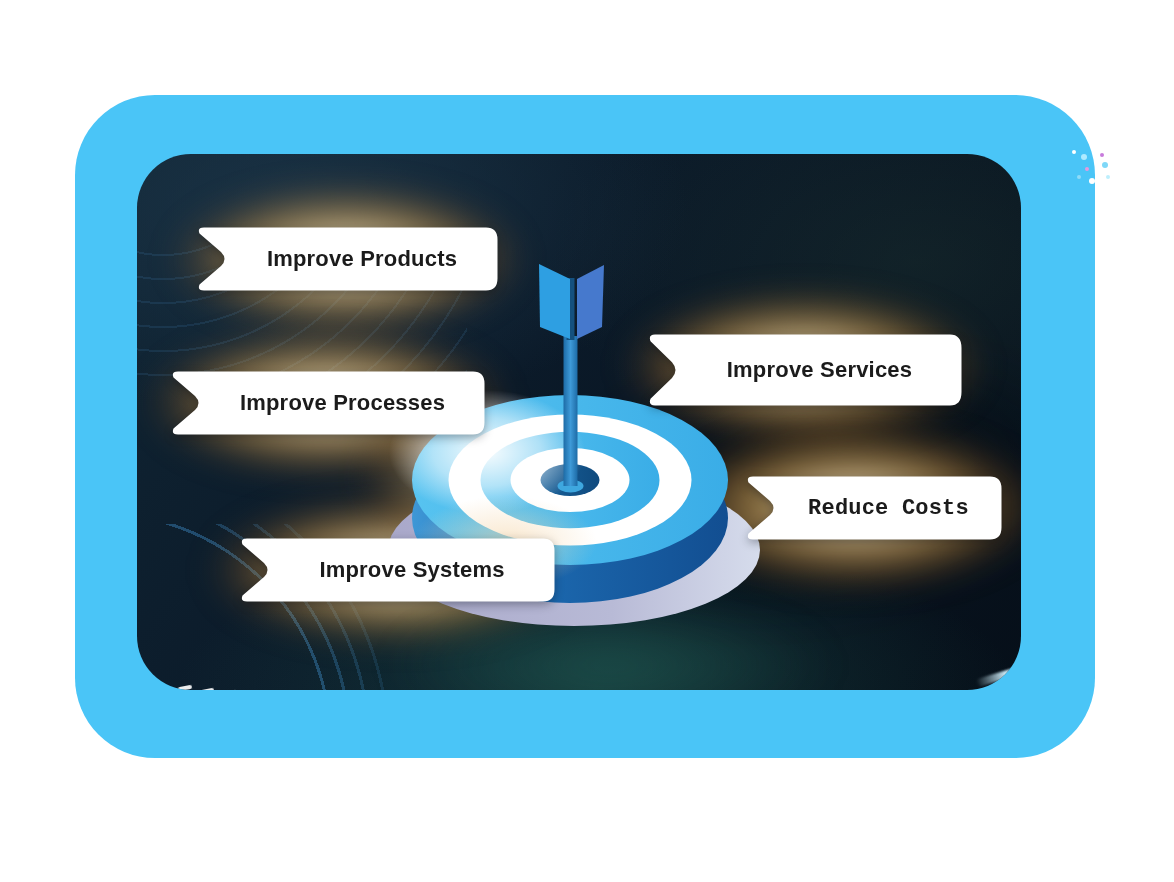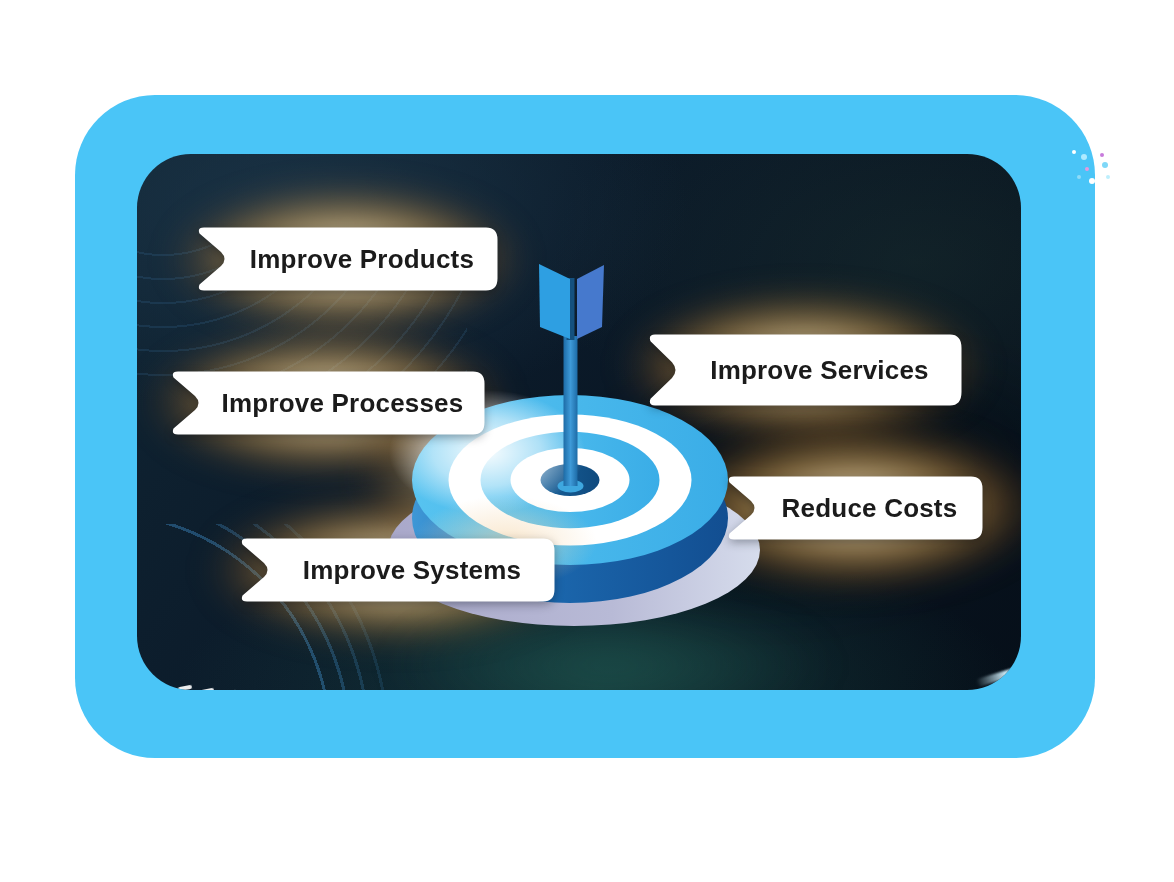--- a/index.html
+++ b/index.html
@@ -45,21 +45,21 @@
                    rgba(240,183,92,.55) 45%, rgba(170,100,25,.28) 68%, rgba(170,100,25,0) 82%);}
   .glow.teal{background:radial-gradient(closest-side, rgba(42,120,104,.4), rgba(42,120,104,0) 80%);
              filter:blur(18px);}
 
   .target-svg{position:absolute;left:233px;top:96px;width:430px;height:394px;z-index:3;}
 
   .banner{position:absolute;z-index:4;display:flex;align-items:center;}
   .banner svg{position:absolute;inset:0;width:100%;height:100%;
               filter:drop-shadow(0 3px 5px rgba(5,12,20,.35));}
   .banner .label{position:relative;z-index:1;width:100%;box-sizing:border-box;padding-left:30px;
-                 text-align:center;font-size:26px;font-weight:bold;color:#1b1b1b;
+                 text-align:center;font-size:22px;font-weight:bold;color:#1b1b1b;
                  letter-spacing:.2px;}
 
   .dash{position:absolute;width:14px;height:4px;border-radius:2px;background:rgba(255,255,255,.92);
         transform:rotate(-11deg);z-index:5;filter:blur(.4px);}
   .streak-br{position:absolute;left:838px;top:514px;width:78px;height:8px;z-index:5;
              background:linear-gradient(90deg, rgba(207,238,251,0), #cfeefb 40%, #3e96ce 72%, rgba(62,150,206,0));
              transform:rotate(-17deg);filter:blur(1px);border-radius:4px;}
 </style>
 </head>
 <body>
@@ -163,21 +163,21 @@
       <span class="label">Improve Processes</span>
     </div>
 
     <div class="banner" style="left:510px;top:180px;width:315px;height:72px;">
       <svg viewBox="0 0 315 64" preserveAspectRatio="none">
         <path d="M8 .5H303Q314.5 .5 314.5 12.5V51.5Q314.5 63.5 303 63.5H8Q1 63.5 3.5 57.5L25 39Q32 32 25 25L3.5 6.5Q1 .5 8 .5Z" fill="#ffffff"></path>
       </svg>
       <span class="label">Improve Services</span>
     </div>
 
-    <div class="banner" style="left:589px;top:322px;width:257px;height:64px;">
+    <div class="banner" style="left:608px;top:322px;width:257px;height:64px;font-family:Liberation Mono, monospace;">
       <svg viewBox="0 0 257 64" preserveAspectRatio="none">
         <path d="M8 .5H245Q256.5 .5 256.5 12.5V51.5Q256.5 63.5 245 63.5H8Q1 63.5 3.5 57.5L25 39Q32 32 25 25L3.5 6.5Q1 .5 8 .5Z" fill="#ffffff"></path>
       </svg>
       <span class="label">Reduce Costs</span>
     </div>
 
   </div>
 </div>
 
 </body></html>

